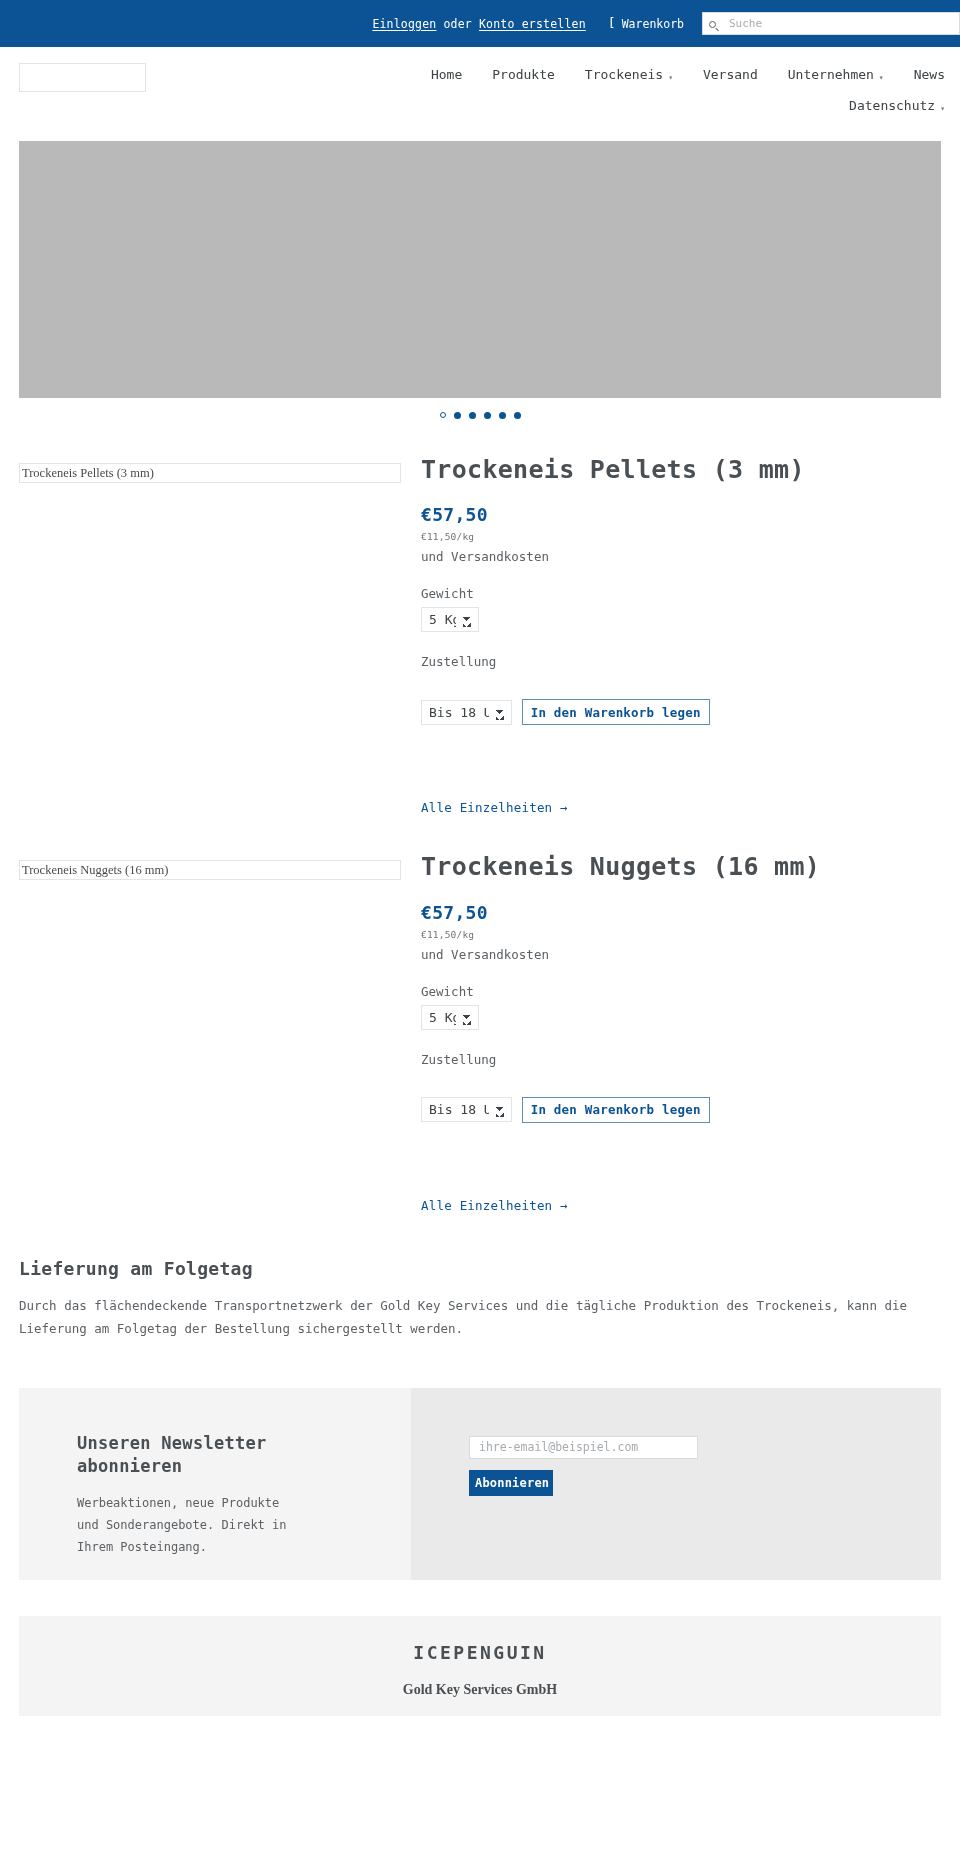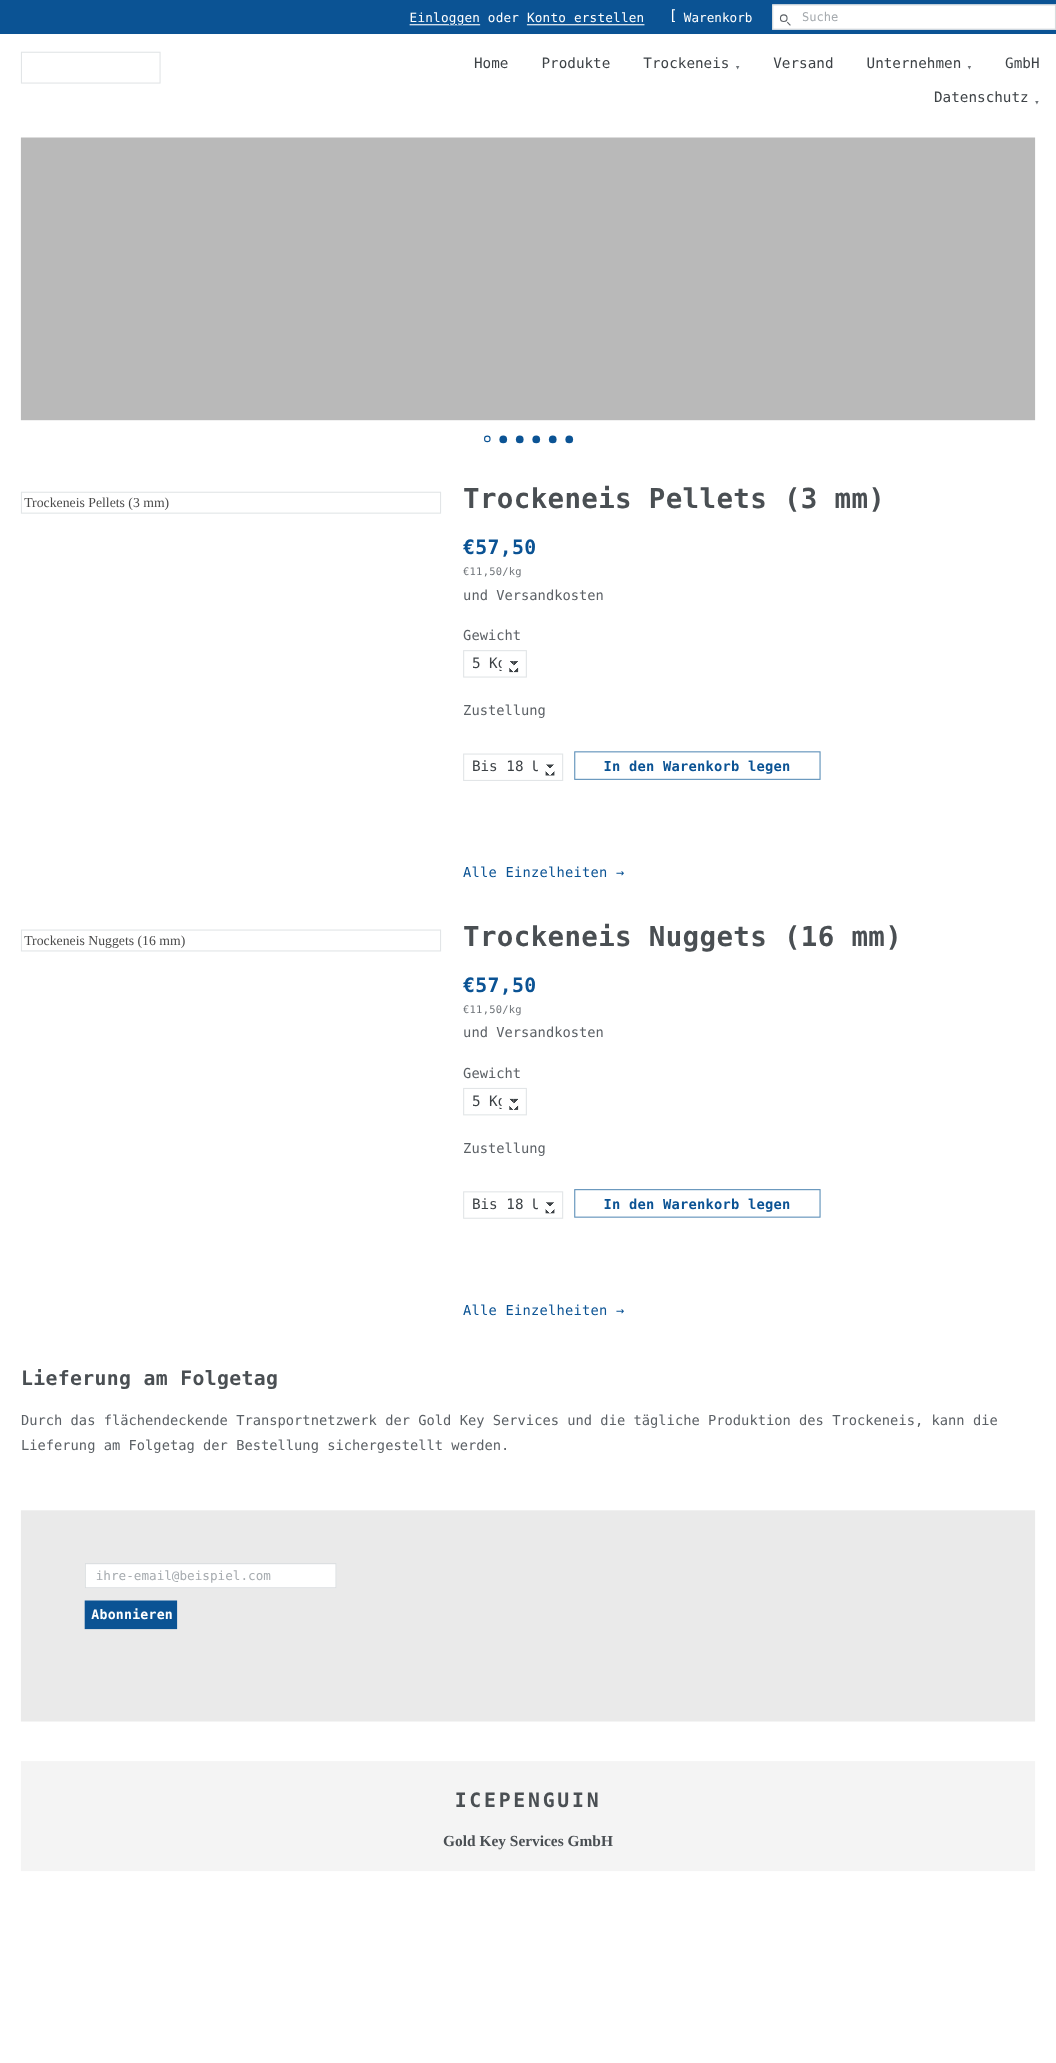--- a/index.html
+++ b/index.html
@@ -9,21 +9,21 @@
     height: 1875px;
     background: #ffffff;
     font-family: "DejaVu Sans Mono", "Liberation Mono", monospace;
     color: #3d4246;
     overflow: hidden;
     position: relative;
   }
 
   
   .topbar {
-    height: 31px;
+    height: 47px;
     background: #0B5394;
     display: flex;
     align-items: center;
     justify-content: flex-end;
     padding: 0 0 0 0;
     position: relative;
   }
   .topbar-links {
     display: flex;
     align-items: center;
@@ -246,21 +246,21 @@
       calc(100% - 11px) 15px,
       calc(100% - 7px) 15px;
     background-size: 4px 4px, 4px 4px, 4px 4px, 4px 4px;
     background-repeat: no-repeat;
     outline: none;
   }
   .select-weight { width: 58px; }
   .select-delivery { width: 91px; }
   .add-to-cart {
     margin-top: 24px;
-    width: 224px;
+    width: 188px;
     height: 26px;
     background: #ffffff;
     border: 1px solid #5d8fb8;
     color: #0B5394;
     font-family: inherit;
     font-size: 12.5px;
     font-weight: bold;
     letter-spacing: 0.2px;
     cursor: pointer;
   }
@@ -406,21 +406,21 @@
       <span class="caret">▾</span>
     </a>
     <a class="nav-item" href="#">
       <span>Versand</span>
     </a>
     <a class="nav-item" href="#">
       <span>Unternehmen</span>
       <span class="caret">▾</span>
     </a>
     <a class="nav-item" href="#">
-      <span>GmbH</span>
+      <span>News</span>
     </a>
     <a class="nav-item" href="#">
       <span>Datenschutz</span>
       <span class="caret">▾</span>
     </a>
   </div>
 </div>
 
 <div class="hero"></div>
 <div class="dots">
@@ -485,20 +485,24 @@
     <a class="details-link" href="#">Alle Einzelheiten →</a>
   </div>
 </div>
 
 <div class="info-section" style="margin-top:44px;">
   <h2 class="info-title">Lieferung am Folgetag</h2>
   <p class="info-body" style="margin:0;">Durch das flächendeckende Transportnetzwerk der Gold Key Services und die tägliche Produktion des Trockeneis, kann die Lieferung am Folgetag der Bestellung sichergestellt werden.</p>
 </div>
 
 <div class="newsletter" style="margin-top:48px;">
+  <div class="nl-left">
+    <div class="nl-title">Unseren Newsletter abonnieren</div>
+    <div class="nl-sub">Werbeaktionen, neue Produkte und Sonderangebote. Direkt in Ihrem Posteingang.</div>
+  </div>
   <div class="nl-right">
     <input class="nl-email" type="email" placeholder="ihre-email@beispiel.com" style="">
     <button class="nl-submit">Abonnieren</button>
   </div>
 </div>
 
 <div class="footer" style="margin-top:36px;">
   <div class="footer-brand">ICEPENGUIN</div>
   <div class="footer-company">Gold Key Services GmbH</div>
 </div>

